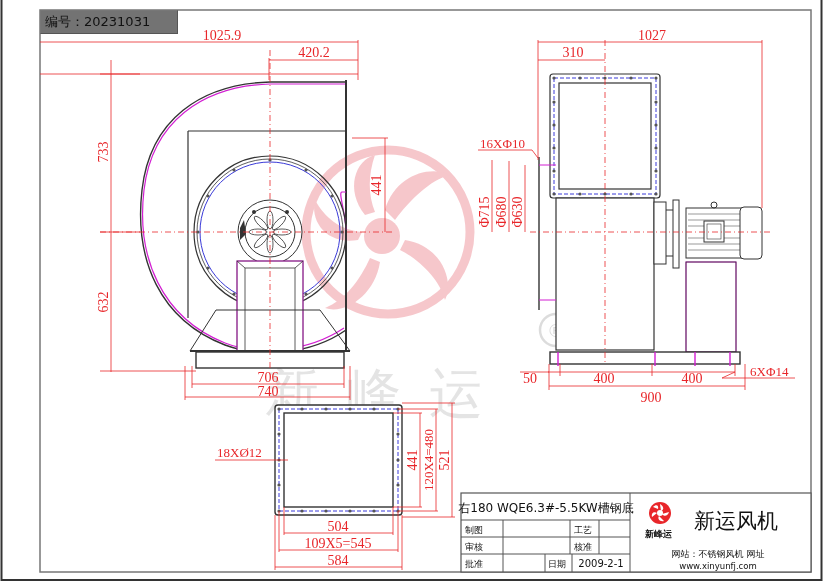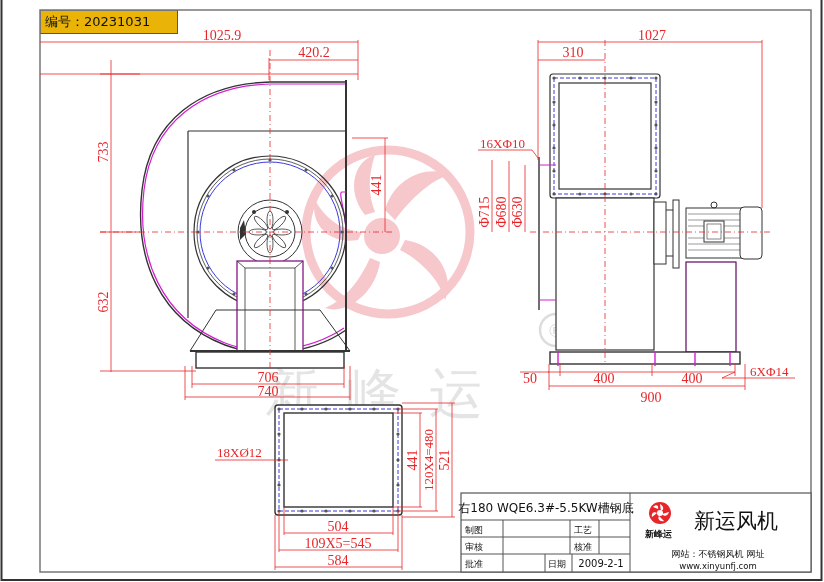--- a/index.html
+++ b/index.html
@@ -1,20 +1,20 @@
 <!DOCTYPE html>
 <html><head>
 <meta charset="utf-8">
 <style>
   html,body{margin:0;padding:0;background:#fff;}
   body{width:824px;height:582px;position:relative;overflow:hidden;font-family:"DejaVu Serif","Liberation Serif",serif;}
   #sheet{position:absolute;left:0;top:0;width:824px;height:582px;}
   .dim{fill:#e8262a;font-family:"Liberation Serif","DejaVu Serif",serif;}
   .tb{fill:#111;font-family:"DejaVu Sans","Liberation Sans",sans-serif;}
-  .hdr{position:absolute;left:40px;top:10px;width:138px;height:24px;border:1px solid #777;border-right:1.5px solid #555;border-bottom:1.5px solid #555;box-sizing:border-box;background:#eab308;font-family:"DejaVu Sans","Liberation Sans",sans-serif;font-size:13px;line-height:22px;padding-left:4px;color:#111;}
+  .hdr{position:absolute;left:40px;top:10px;width:138px;height:24px;border:1px solid #777;border-right:1.5px solid #555;border-bottom:1.5px solid #555;box-sizing:border-box;background:#737373;font-family:"DejaVu Sans","Liberation Sans",sans-serif;font-size:13px;line-height:22px;padding-left:4px;color:#111;}
 </style>
 </head>
 <body>
 
 <svg id="sheet" width="824" height="582" viewBox="0 0 824 582" xmlns="http://www.w3.org/2000/svg">
 
   <rect x="1.5" y="-2" width="820" height="582" fill="none" stroke="#333" stroke-width="2"></rect>
   <rect x="40" y="10" width="771" height="562" fill="none" stroke="#777" stroke-width="1.5"></rect>
 
   <g opacity="0.55">

